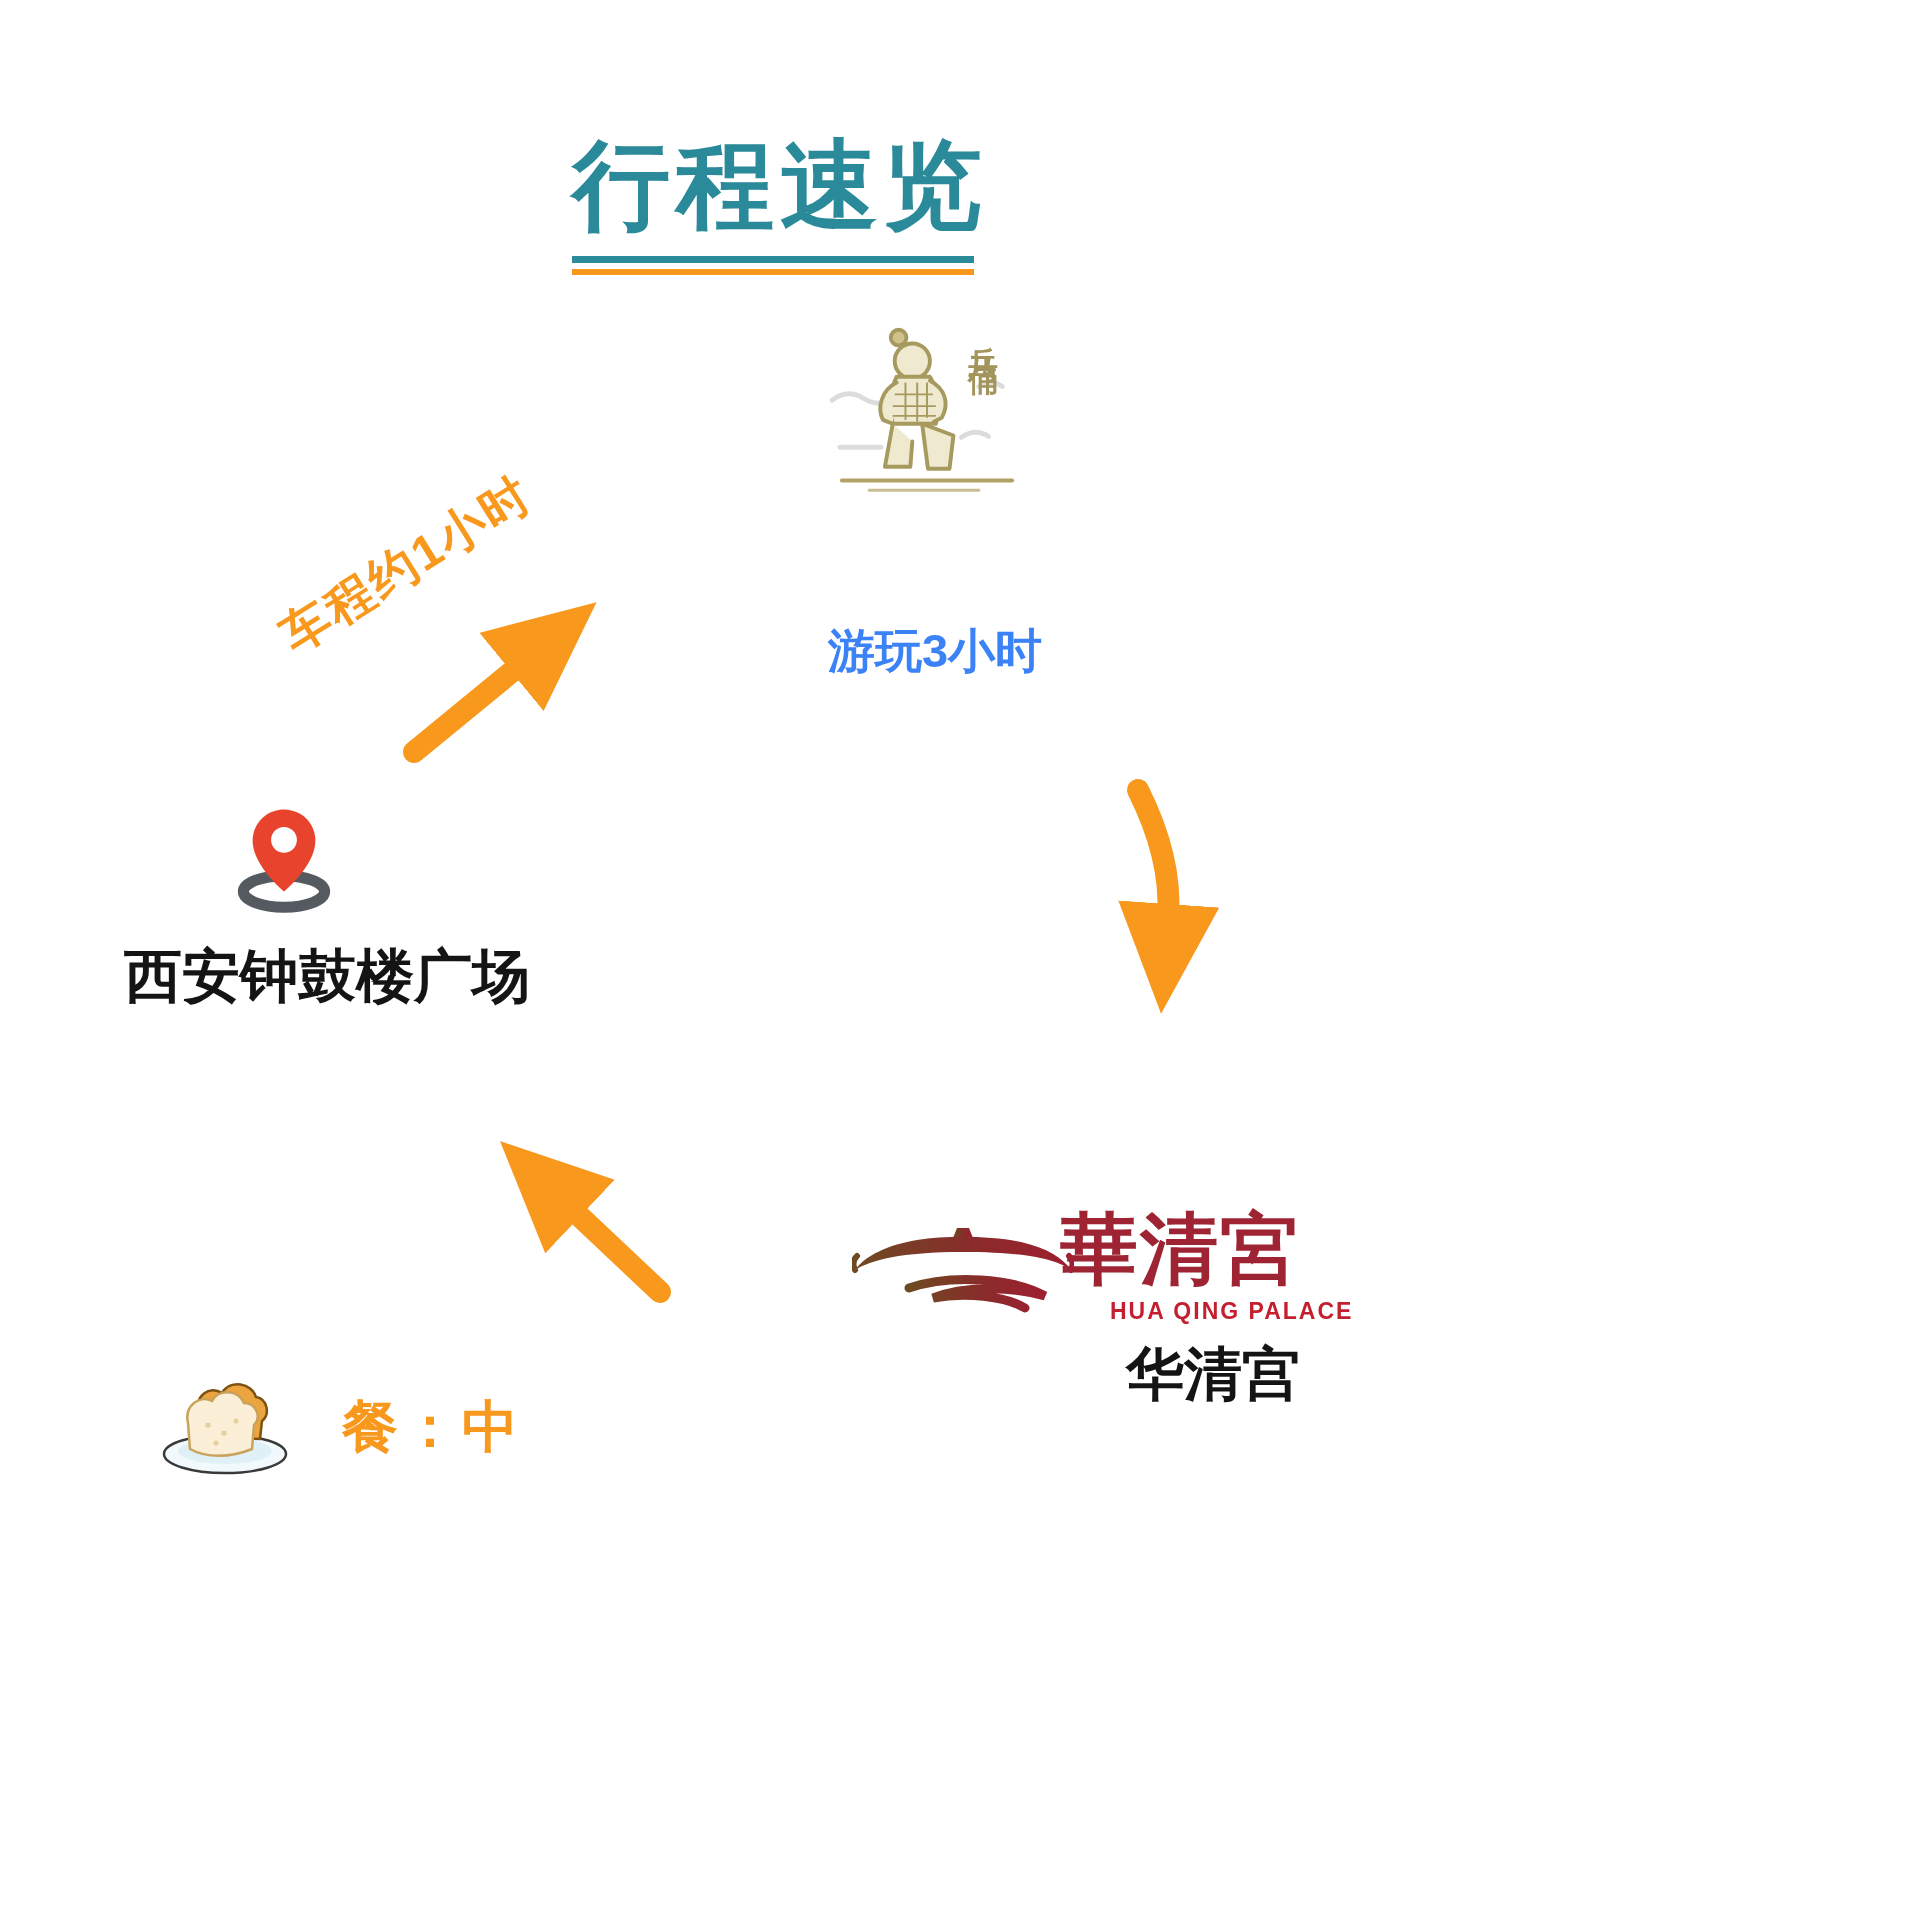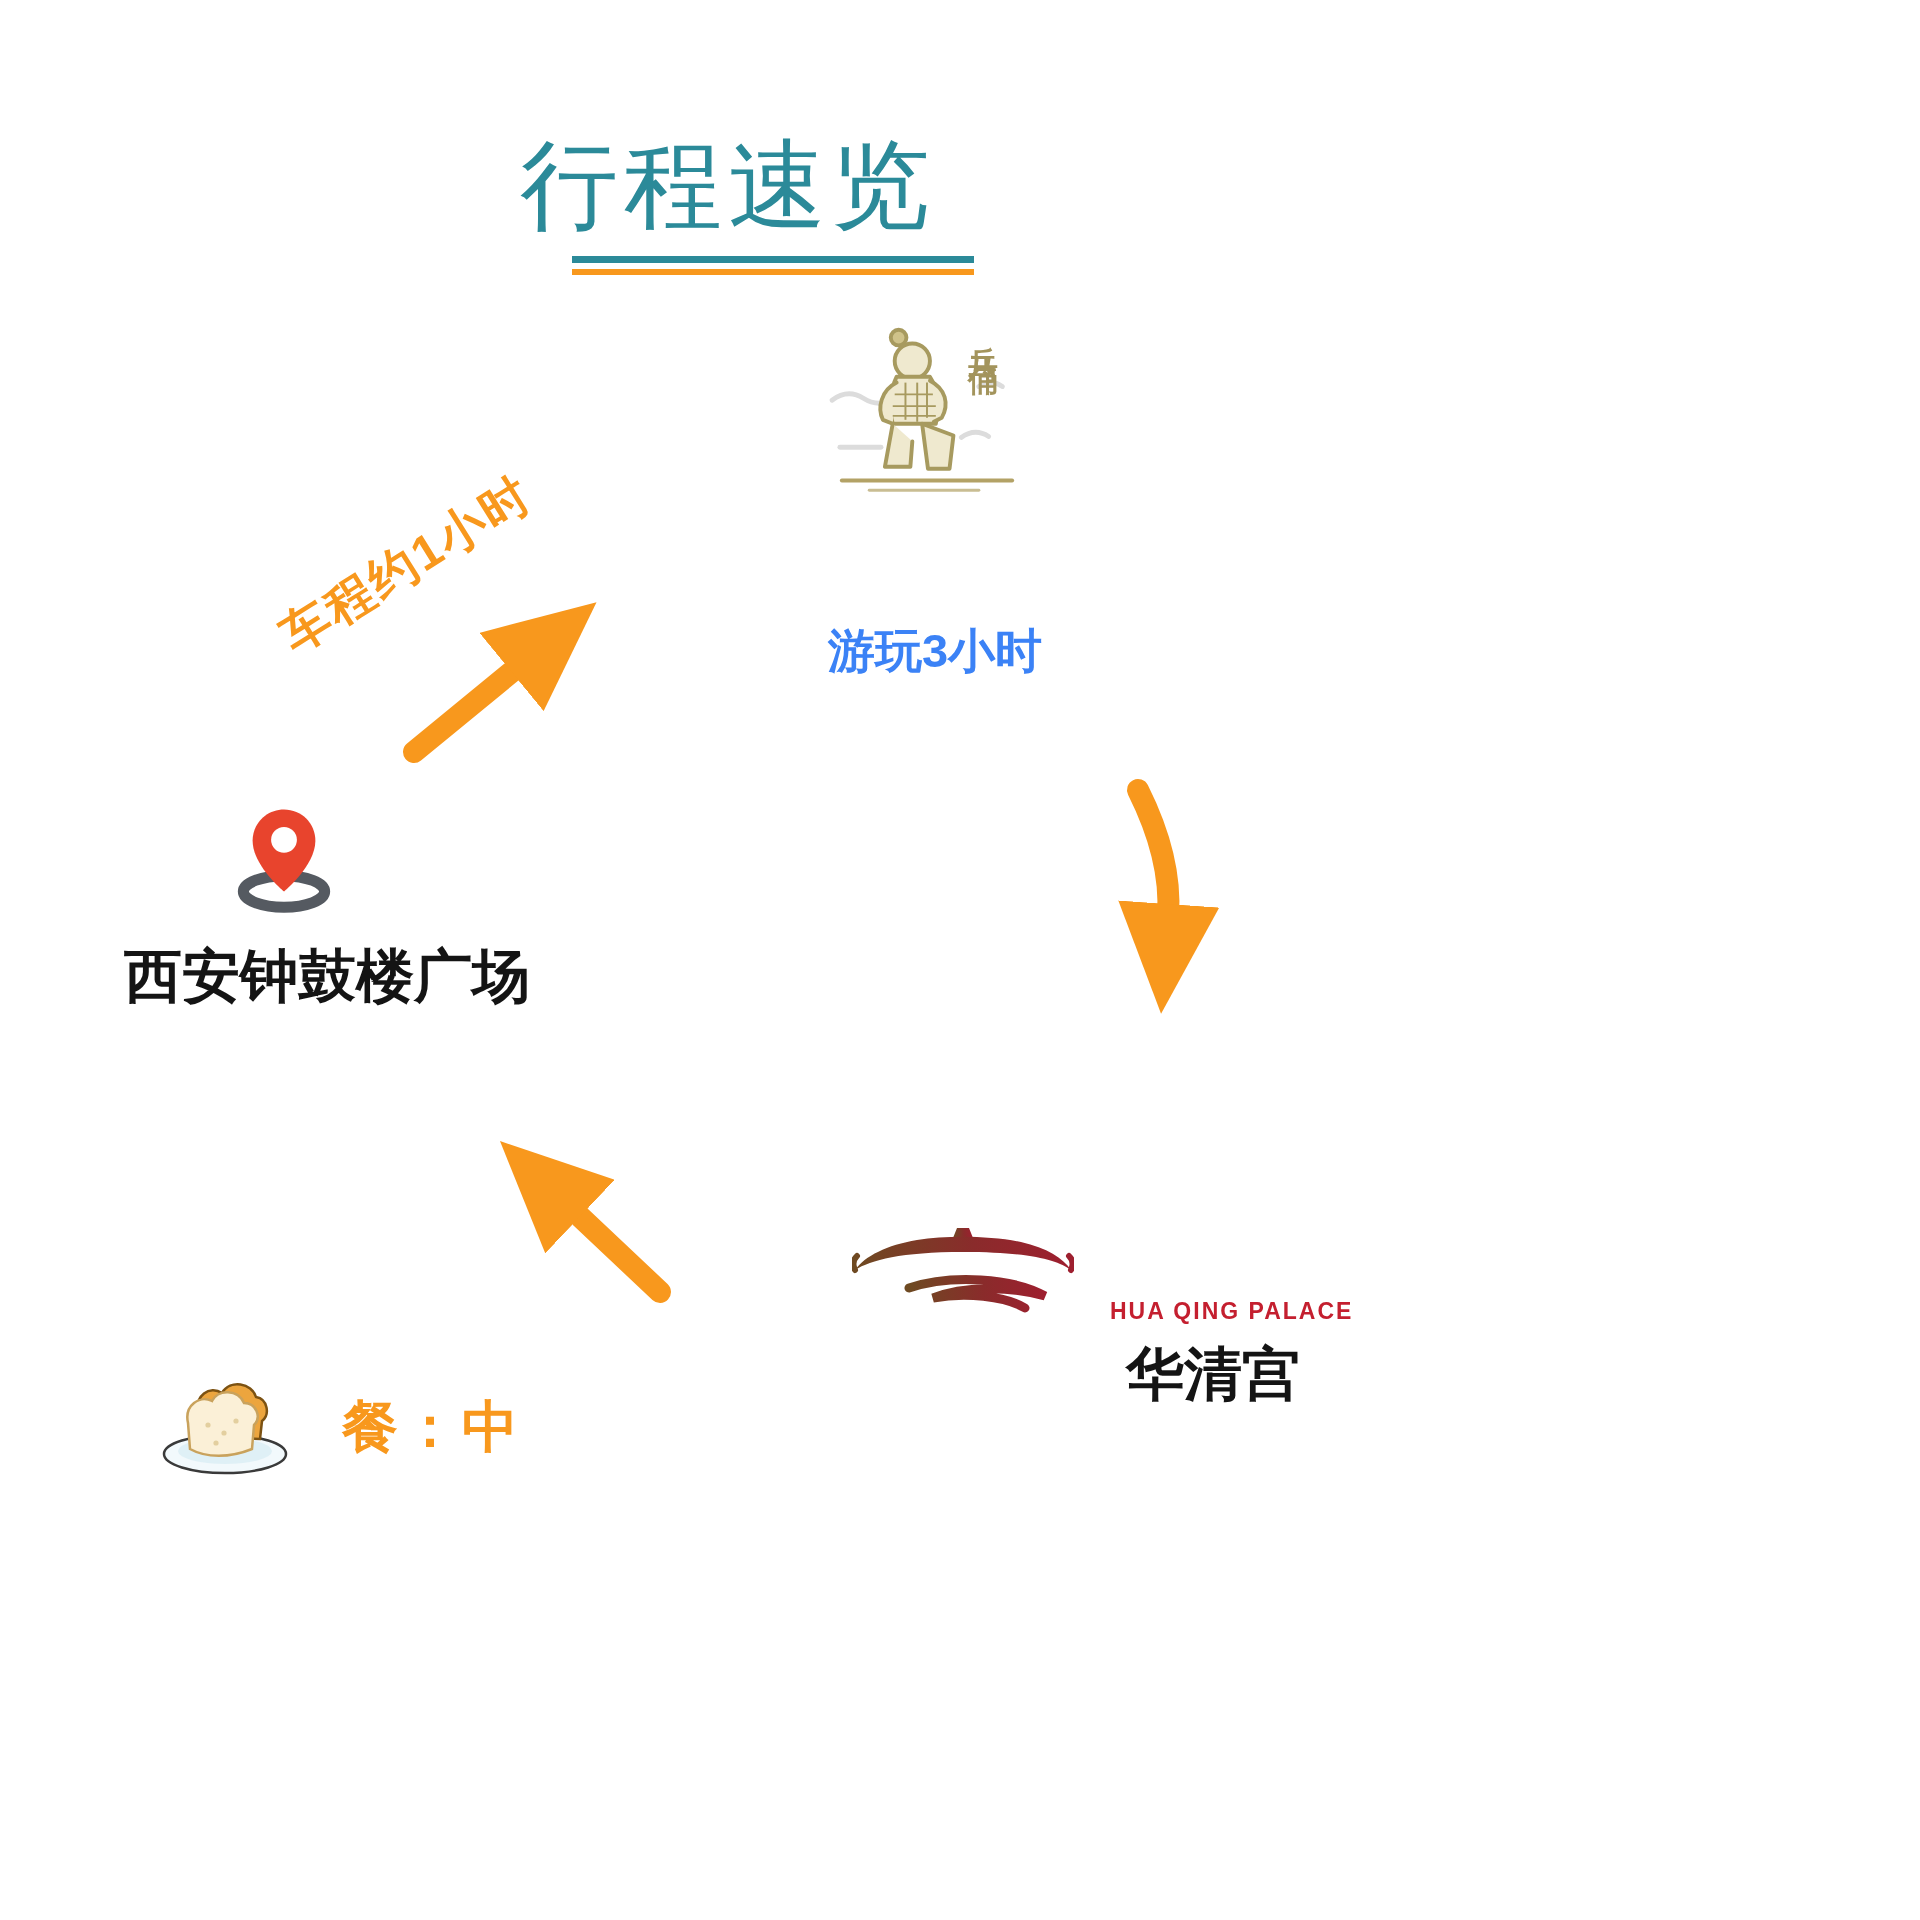--- a/index.html
+++ b/index.html
@@ -7,22 +7,22 @@
     position:relative;width:1920px;height:1920px;background:#ffffff;overflow:hidden;
     font-family:"Liberation Sans","DejaVu Sans",sans-serif;
   }
   .abs{position:absolute;}
 
   
   .arrows{position:absolute;left:0;top:0;width:1920px;height:1920px;z-index:1;}
 
   
   .title{
-    left:520px;top:132px;width:520px;z-index:2;
-    font-size:98px;font-weight:400;color:#2b8a99;letter-spacing:6px;line-height:1.1;
+    left:520px;top:132px;width:520px;text-align:center;z-index:2;
+    font-size:98px;font-weight:700;color:#2b8a99;letter-spacing:6px;line-height:1.1;
   }
   .underline-1{left:572px;top:256px;width:402px;height:7px;background:#2b8a99;z-index:2;}
   .underline-2{left:572px;top:269px;width:402px;height:6px;background:#f8981d;z-index:2;}
 
   
   .warrior-icon{left:812px;top:318px;width:230px;height:186px;z-index:2;}
   .warrior-calligraphy{
     left:962px;top:322px;height:150px;z-index:3;
     writing-mode:vertical-rl;text-orientation:upright;
     font-family:"DejaVu Serif","Liberation Serif",serif;
@@ -137,20 +137,21 @@
           <stop offset="0.55" stop-color="#8a2b2b"></stop>
           <stop offset="1" stop-color="#9e1f2f"></stop>
         </linearGradient>
       </defs>
       <path d="M104,6 L116,6 L120,16 L100,16 Z" fill="url(#hq)"></path>
       <path d="M2,48 C12,34 34,23 64,18 C96,13 138,14 168,20 C194,26 210,36 218,48 C204,38 178,30 110,30 C48,30 18,38 2,48 Z" fill="url(#hq)"></path>
       <path d="M2,48 q-4,-8 2,-14 M218,48 q4,-8 -2,-14" stroke="url(#hq)" stroke-width="6" fill="none" stroke-linecap="round"></path>
       <path d="M56,66 C98,52 160,56 192,74 C158,64 110,64 80,76 C112,70 152,74 172,86" fill="none" stroke="url(#hq)" stroke-width="9" stroke-linecap="round"></path>
     </svg>
   </div>
+  <div class="abs hq-cn">華清宮</div>
   <div class="abs hq-en">HUA QING PALACE</div>
   <div class="abs stop-name name-huaqing">华清宫</div>
 
   <div class="abs bread-icon">
     <svg viewBox="0 0 134 114" width="100%" height="100%">
       <ellipse cx="67" cy="91" rx="61" ry="19" fill="#f2f9fc" stroke="#3a3a3a" stroke-width="2.5"></ellipse>
       <ellipse cx="67" cy="88" rx="47" ry="13" fill="#dceef5" opacity="0.85"></ellipse>
       <path d="M40,52 C36,32 52,22 64,30 C72,16 94,20 98,34 C110,36 112,52 104,58 L102,76 L42,74 Z" fill="#eca53e" stroke="#7c5212" stroke-width="2.5"></path>
       <path d="M30,60 C26,42 42,32 54,38 C60,26 80,26 86,40 C98,40 104,54 96,62 L94,86 C72,95 48,95 32,86 Z" fill="#fbf0d7" stroke="#c9a25c" stroke-width="2.5"></path>
       <circle cx="50" cy="62" r="2.6" fill="#e3cf9f"></circle>

